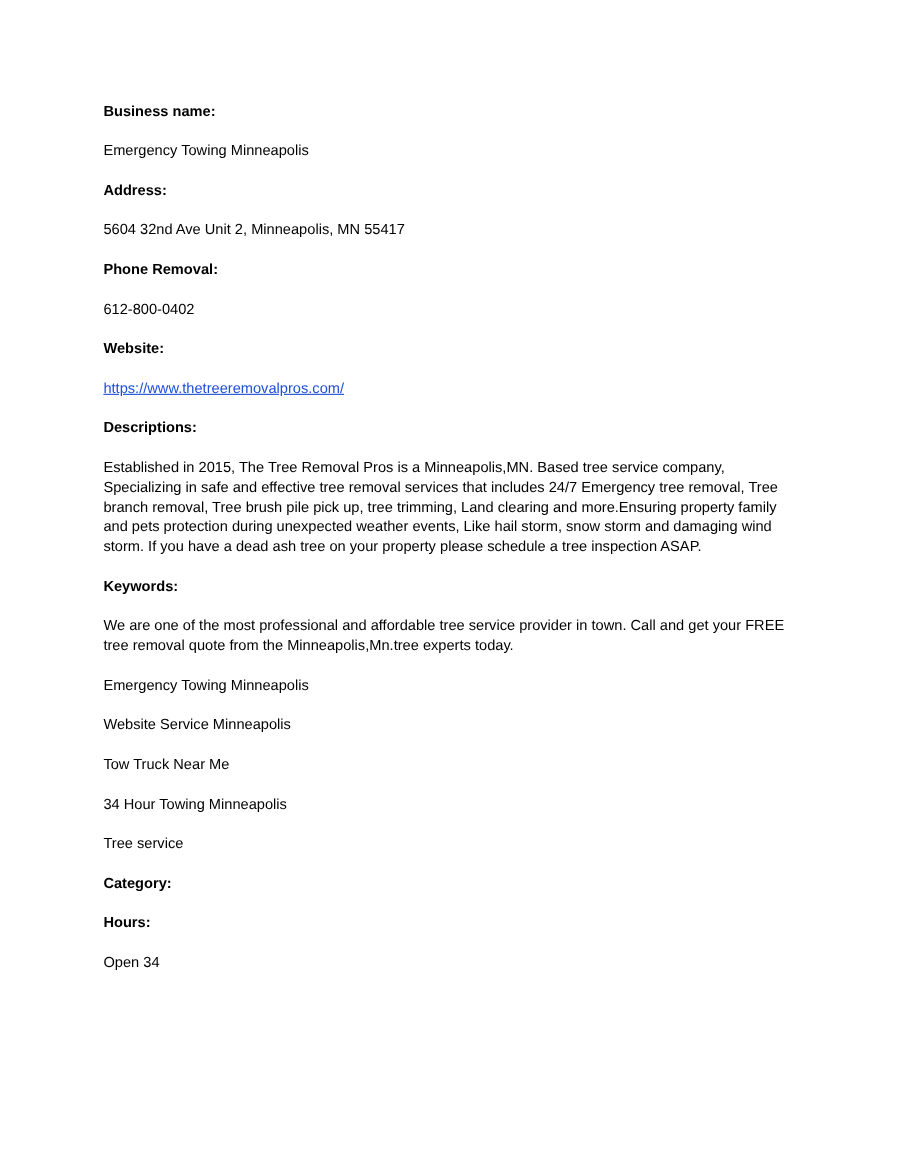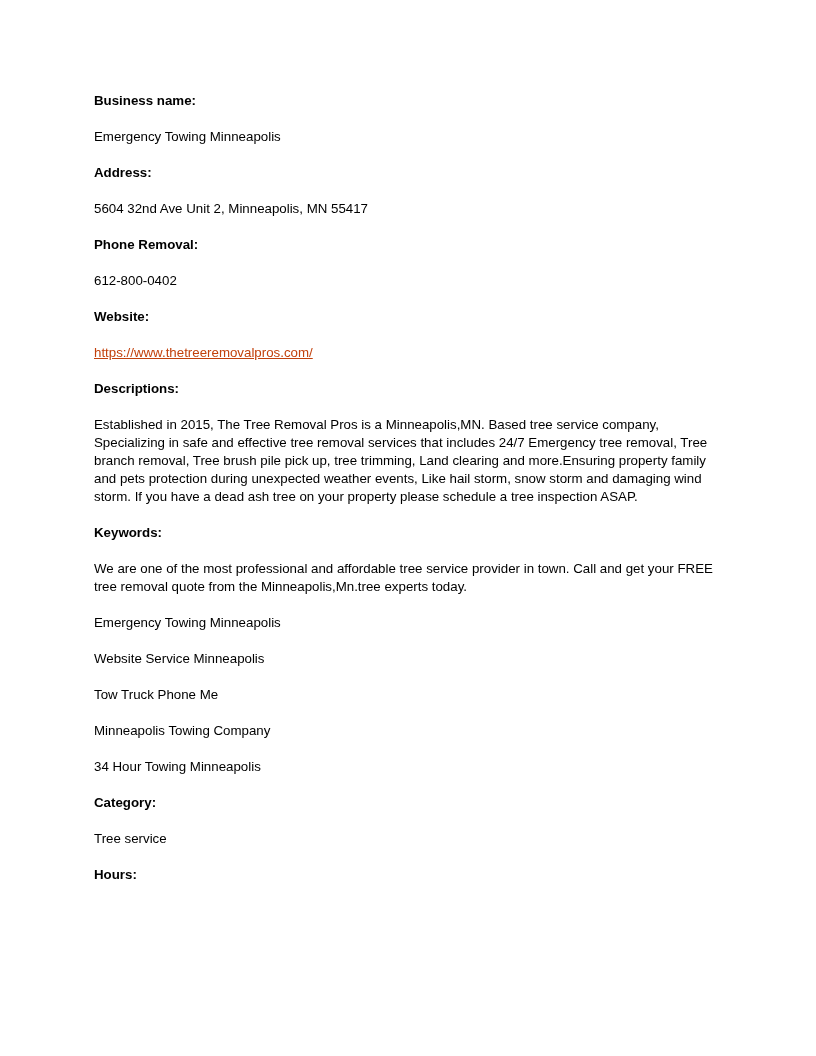--- a/index.html
+++ b/index.html
@@ -28,21 +28,21 @@
     font-family: "Liberation Sans", sans-serif;
     font-size: 13.3px;
     line-height: 18px;
     color: #000000;
     margin: 0 0 18px 0;
   }
   .label {
     font-weight: bold;
   }
   .link {
-    color: #c2410c;
+    color: #1d4ed8;
     text-decoration: underline;
   }
 </style>
 </head>
 <body>
 
 <div class="page">
   <div class="content" id="content-root">
       <p class="para"><span class="label">Business name:</span></p>
       <p class="para"><span>Emergency Towing Minneapolis</span></p>
@@ -51,21 +51,20 @@
       <p class="para"><span class="label">Phone Removal:</span></p>
       <p class="para"><span>612-800-0402</span></p>
       <p class="para"><span class="label">Website:</span></p>
       <p class="para"><a class="link" href="#">https://www.thetreeremovalpros.com/</a></p>
       <p class="para"><span class="label">Descriptions:</span></p>
       <p class="para"><span>Established in 2015, The Tree Removal Pros is a Minneapolis,MN. Based tree service company, Specializing in safe and effective tree removal services that includes 24/7 Emergency tree removal, Tree branch removal, Tree brush pile pick up, tree trimming, Land clearing and more.Ensuring property family and pets protection during unexpected weather events, Like hail storm, snow storm and damaging wind storm. If you have a dead ash tree on your property please schedule a tree inspection ASAP.</span></p>
       <p class="para"><span class="label">Keywords:</span></p>
       <p class="para"><span>We are one of the most professional and affordable tree service provider in town. Call and get your FREE tree removal quote from the Minneapolis,Mn.tree experts today.</span></p>
       <p class="para"><span>Emergency Towing Minneapolis</span></p>
       <p class="para"><span>Website Service Minneapolis</span></p>
-      <p class="para"><span>Tow Truck Phone Me</span></p>
-      <p class="para"><span>Minneapolis Towing Company</span></p>
+      <p class="para"><span>Tow Truck Near Me</span></p>
       <p class="para"><span>34 Hour Towing Minneapolis</span></p>
+      <p class="para"><span>Tree service</span></p>
       <p class="para"><span class="label">Category:</span></p>
-      <p class="para"><span>Tree service</span></p>
       <p class="para"><span class="label">Hours:</span></p>
       <p class="para"><span>Open 34</span></p>
     </div>
 </div>
 
 </body></html>

